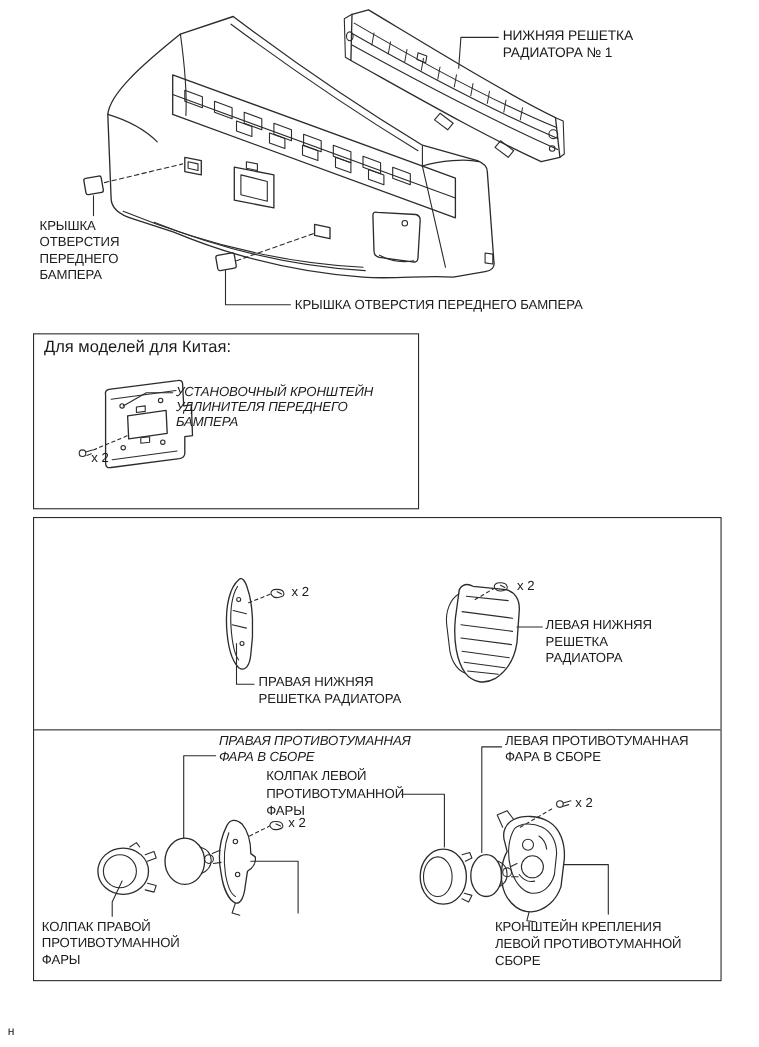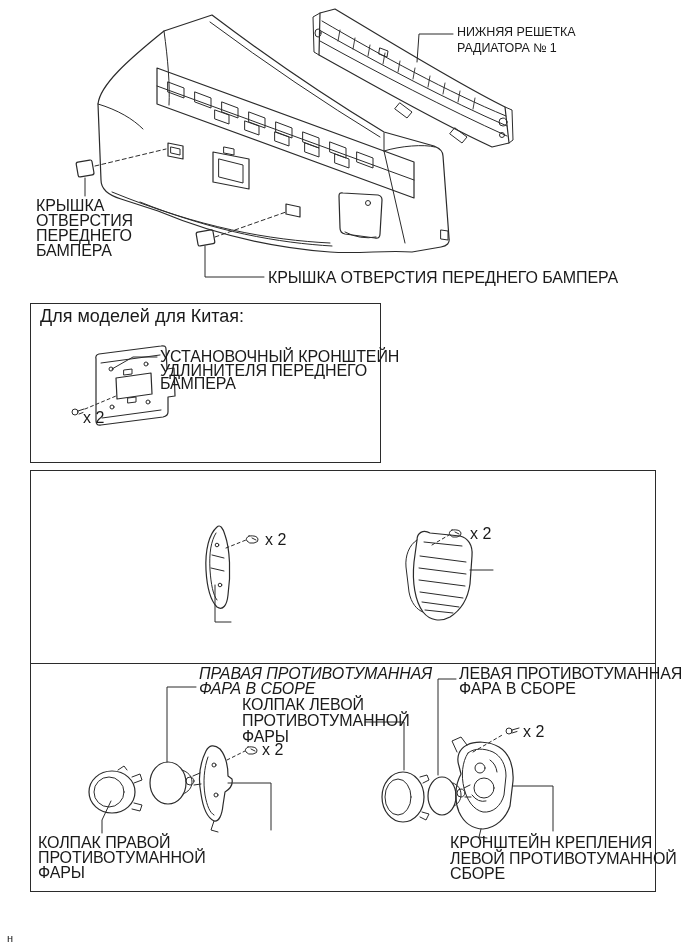--- a/index.html
+++ b/index.html
@@ -3,25 +3,25 @@
 <meta charset="utf-8">
 <style>
   html,body{margin:0;padding:0;background:#fff;}
   #canvas{
     position:relative;width:690px;height:952px;background:#fff;overflow:hidden;
     font-family:"Liberation Sans","DejaVu Sans",sans-serif;color:#1a1a1a;
   }
   svg.art{position:absolute;left:0;top:0;}
   .box{position:absolute;border:1.6px solid #2b2b2b;background:transparent;}
   .divider{position:absolute;left:0;right:0;border-top:1.5px solid #2b2b2b;}
-  .lbl{position:absolute;white-space:pre-line;font-size:16px;line-height:15px;letter-spacing:-0.1px;}
+  .lbl{position:absolute;white-space:pre-line;font-size:12px;line-height:15px;letter-spacing:-0.1px;}
   .lbl.big{font-size:12.5px;line-height:15.5px;}
-  .title{position:absolute;white-space:pre-line;font-size:18px;line-height:14px;}
+  .title{position:absolute;white-space:pre-line;font-size:15px;line-height:14px;}
   .title.multi{font-size:12.5px;line-height:14px;}
-  .qty{position:absolute;font-size:16px;}
+  .qty{position:absolute;font-size:12px;}
   .footer{position:absolute;font-size:11px;}
 </style>
 </head>
 <body>
 
 <div id="canvas">
 
   <svg class="art" width="690" height="952" viewBox="0 0 690 952">
     <g stroke="#2b2b2b" fill="none" stroke-width="1.2" stroke-linejoin="round" stroke-linecap="round">
 
@@ -235,25 +235,30 @@
 
   <div class="lbl big" style="left:457px;top:25px;">НИЖНЯЯ РЕШЕТКА
 РАДИАТОРА № 1</div>
   <div class="lbl" style="left:36px;top:198px;">КРЫШКА
 ОТВЕРСТИЯ
 ПЕРЕДНЕГО
 БАМПЕРА</div>
   <div class="lbl" style="left:268px;top:270px;">КРЫШКА ОТВЕРСТИЯ ПЕРЕДНЕГО БАМПЕРА</div>
 
   <div class="title" style="left:40px;top:309px;">Для моделей для Китая:</div>
-  <div class="lbl" style="left:160px;top:350px;line-height:13.5px;">УСТАНОВОЧНЫЙ КРОНШТЕЙН
+  <div class="lbl" style="left:160px;top:350px;line-height:13.5px;font-style:italic;">УСТАНОВОЧНЫЙ КРОНШТЕЙН
 УДЛИНИТЕЛЯ ПЕРЕДНЕГО
 БАМПЕРА</div>
   <div class="qty" style="left:83px;top:409px;">x 2</div>
 
+  <div class="lbl" style="left:235px;top:613px;">ПРАВАЯ НИЖНЯЯ
+РЕШЕТКА РАДИАТОРА</div>
+  <div class="lbl" style="left:496px;top:561px;">ЛЕВАЯ НИЖНЯЯ
+РЕШЕТКА
+РАДИАТОРА</div>
   <div class="qty" style="left:265px;top:531px;">x 2</div>
   <div class="qty" style="left:470px;top:525px;">x 2</div>
 
   <div class="lbl" style="left:199px;top:666px;font-style:italic;">ПРАВАЯ ПРОТИВОТУМАННАЯ
 ФАРА В СБОРЕ</div>
   <div class="lbl" style="left:242px;top:697px;line-height:16px;">КОЛПАК ЛЕВОЙ
 ПРОТИВОТУМАННОЙ
 ФАРЫ</div>
   <div class="lbl" style="left:459px;top:666px;">ЛЕВАЯ ПРОТИВОТУМАННАЯ
 ФАРА В СБОРЕ</div>

